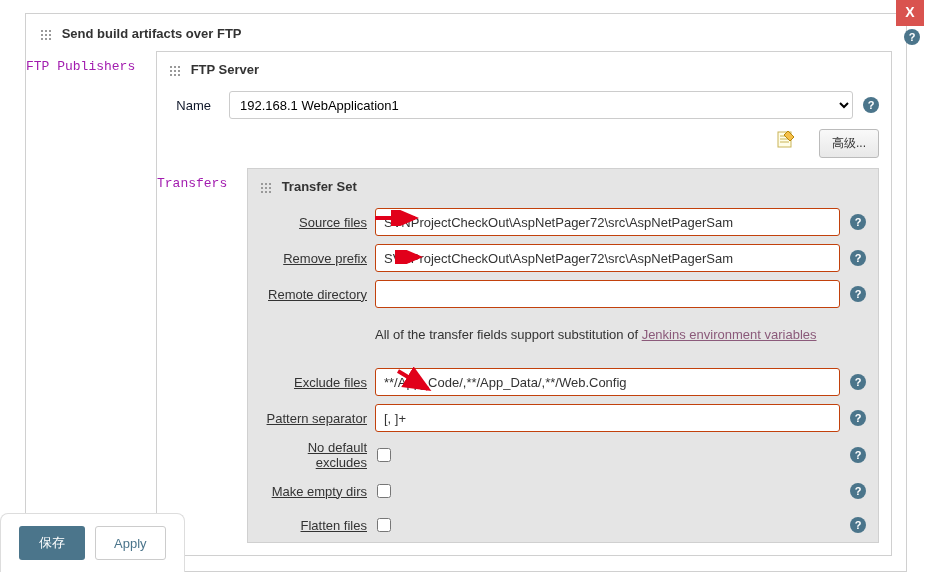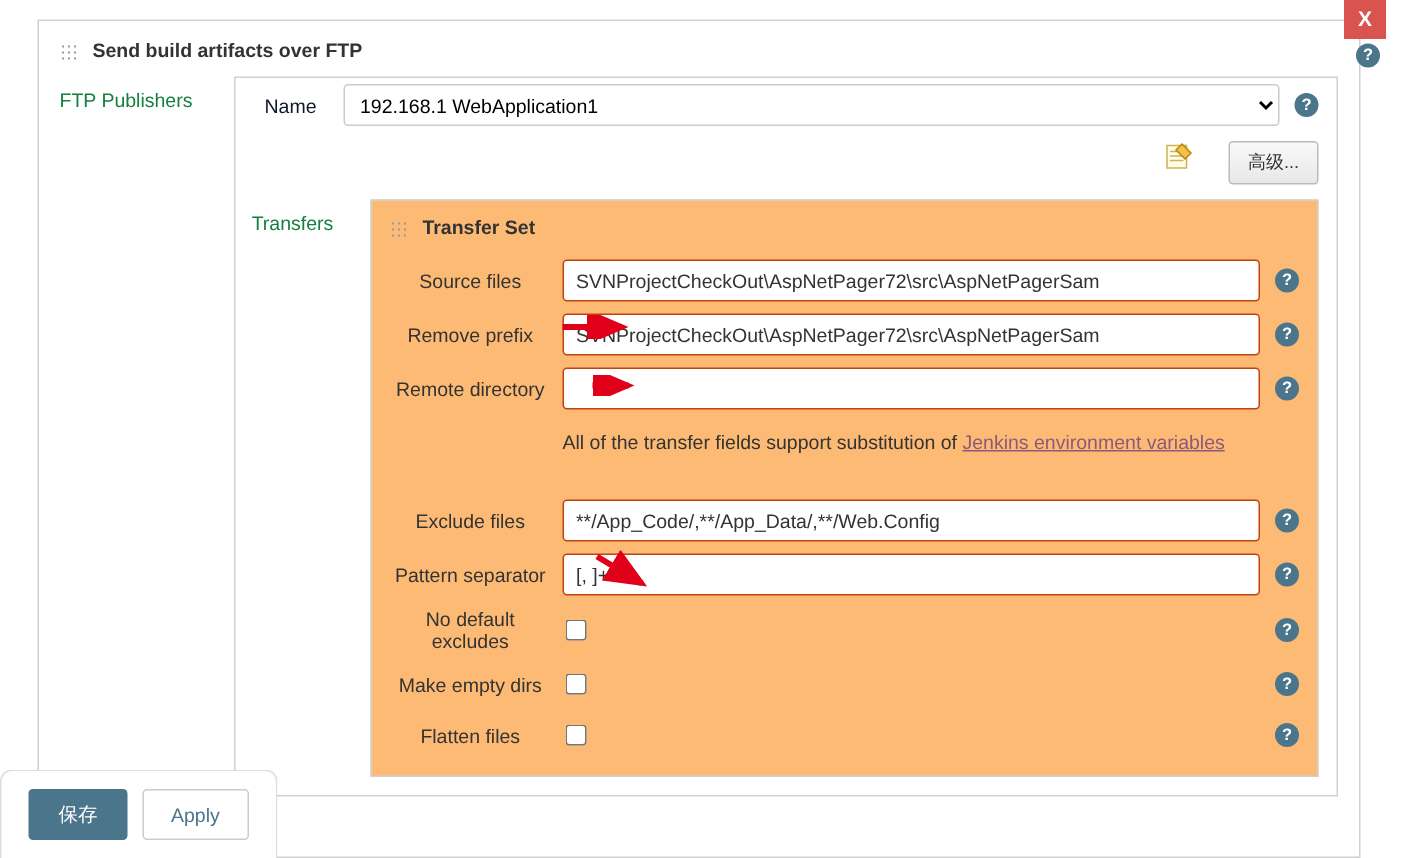--- a/index.html
+++ b/index.html
@@ -57,24 +57,25 @@
       font-weight: bold;
       color: #333;
       font-size: 13px;
     }
     .main-row {
       display: flex;
       align-items: flex-start;
     }
     .left-label {
       width: 130px;
-      text-align: center;
+      text-align: left;
       padding: 8px 14px 0 0;
-      color: #15803d;
+      color: #a21caf;
       flex-shrink: 0;
+      font-family: Liberation Mono, monospace;
     }
     .right-content {
       flex: 1;
       padding: 0 14px 0 0;
     }
     .inner-panel {
       border: 1px solid #d0d0d0;
       background: #fff;
       margin-bottom: 12px;
       padding: 0 0 12px 0;
@@ -86,24 +87,25 @@
     }
     .form-row {
       display: flex;
       align-items: center;
       padding: 4px 12px;
       min-height: 34px;
       position: relative;
     }
     .form-label {
       width: 115px;
-      text-align: center;
+      text-align: right;
       padding-right: 8px;
       color: #333;
       flex-shrink: 0;
+      text-decoration: underline;
     }
     .form-label-wide {
       width: 60px;
       text-align: right;
       padding-right: 18px;
       color: #0f172a;
       flex-shrink: 0;
     }
     .form-input {
       flex: 1;
@@ -205,42 +207,45 @@
       cursor: pointer;
     }
     .arrow {
       position: absolute;
       z-index: 10;
       pointer-events: none;
     }
     .arrow svg { display: block; }
     .transfers-panel {
       border: 1px solid #d0d0d0;
-      background: #fdba74;
-      padding-bottom: 10px;
+      background: #e5e5e5;
     }
   </style>
 </head>
 <body>
 
 <div class="close-btn">X</div>
 <div class="help-top">
     <div class="help-icon">?</div>
   </div>
 
 <div class="outer-panel">
   <div class="section-header">
     <span class="drag-handle"></span>
     <span>Send build artifacts over FTP</span>
   </div>
 
   <div class="main-row">
     <div class="left-label">FTP Publishers</div>
     <div class="right-content">
       <div class="inner-panel">
+        <div class="inner-header">
+          <span class="drag-handle"></span>
+          <span>FTP Server</span>
+        </div>
         <div class="form-row">
           <div class="form-label-wide">Name</div>
           <select class="form-select">
             <option>192.168.1         WebApplication1</option>
           </select>
           <div class="help-icon">?</div>
         </div>
         <div class="btn-row">
           <span class="notepad-icon">
             <svg viewBox="0 0 20 20">
@@ -274,21 +279,21 @@
                 <input class="form-input" type="text" value="SVNProjectCheckOut\AspNetPager72\src\AspNetPagerSam" style="">
                 <div class="help-icon">?</div>
               </div>
 
               <div class="form-row">
                 <div class="form-label">Remote directory</div>
                 <input class="form-input" type="text" value="" style="">
                 <div class="help-icon">?</div>
               </div>
 
-              <div class="form-row" style="align-items:center;">
+              <div class="form-row" style="align-items:flex-end;">
                 <div class="form-label"></div>
                 <div class="help-text">
                   <span>All of the transfer fields support substitution of </span><a href="#">Jenkins environment variables</a>
                 </div>
               </div>
 
               <div class="form-row" style="margin-top:18px;">
                 <div class="form-label">Exclude files</div>
                 <input class="form-input" type="text" value="**/App_Code/,**/App_Data/,**/Web.Config" style="">
                 <div class="help-icon">?</div>

